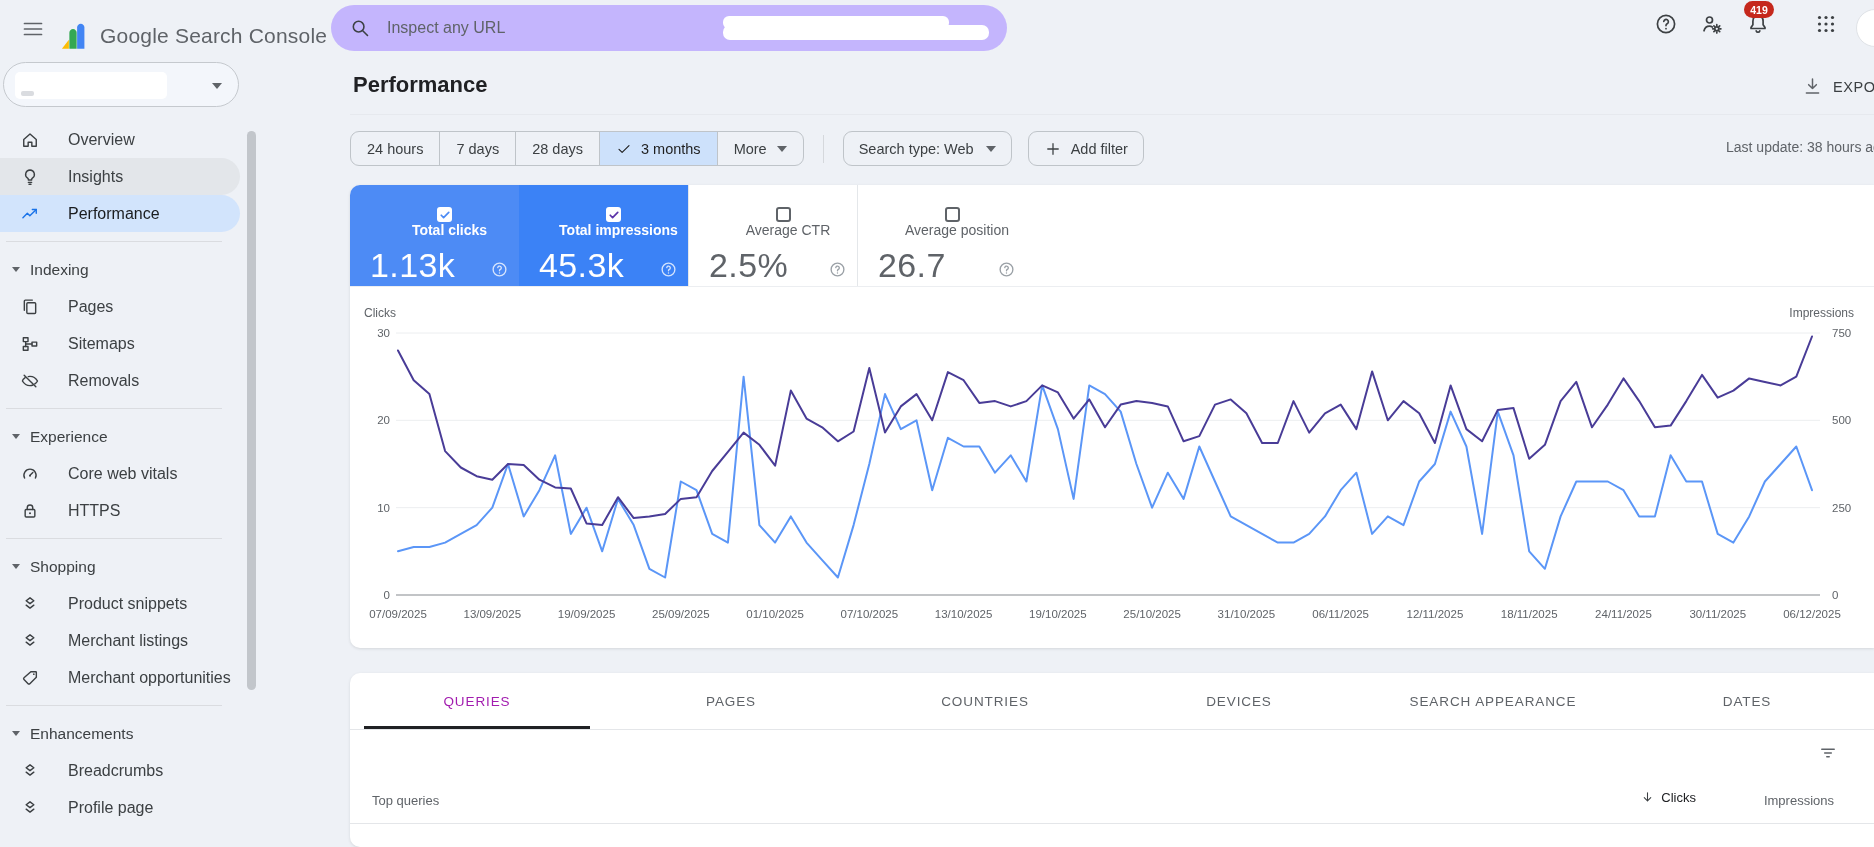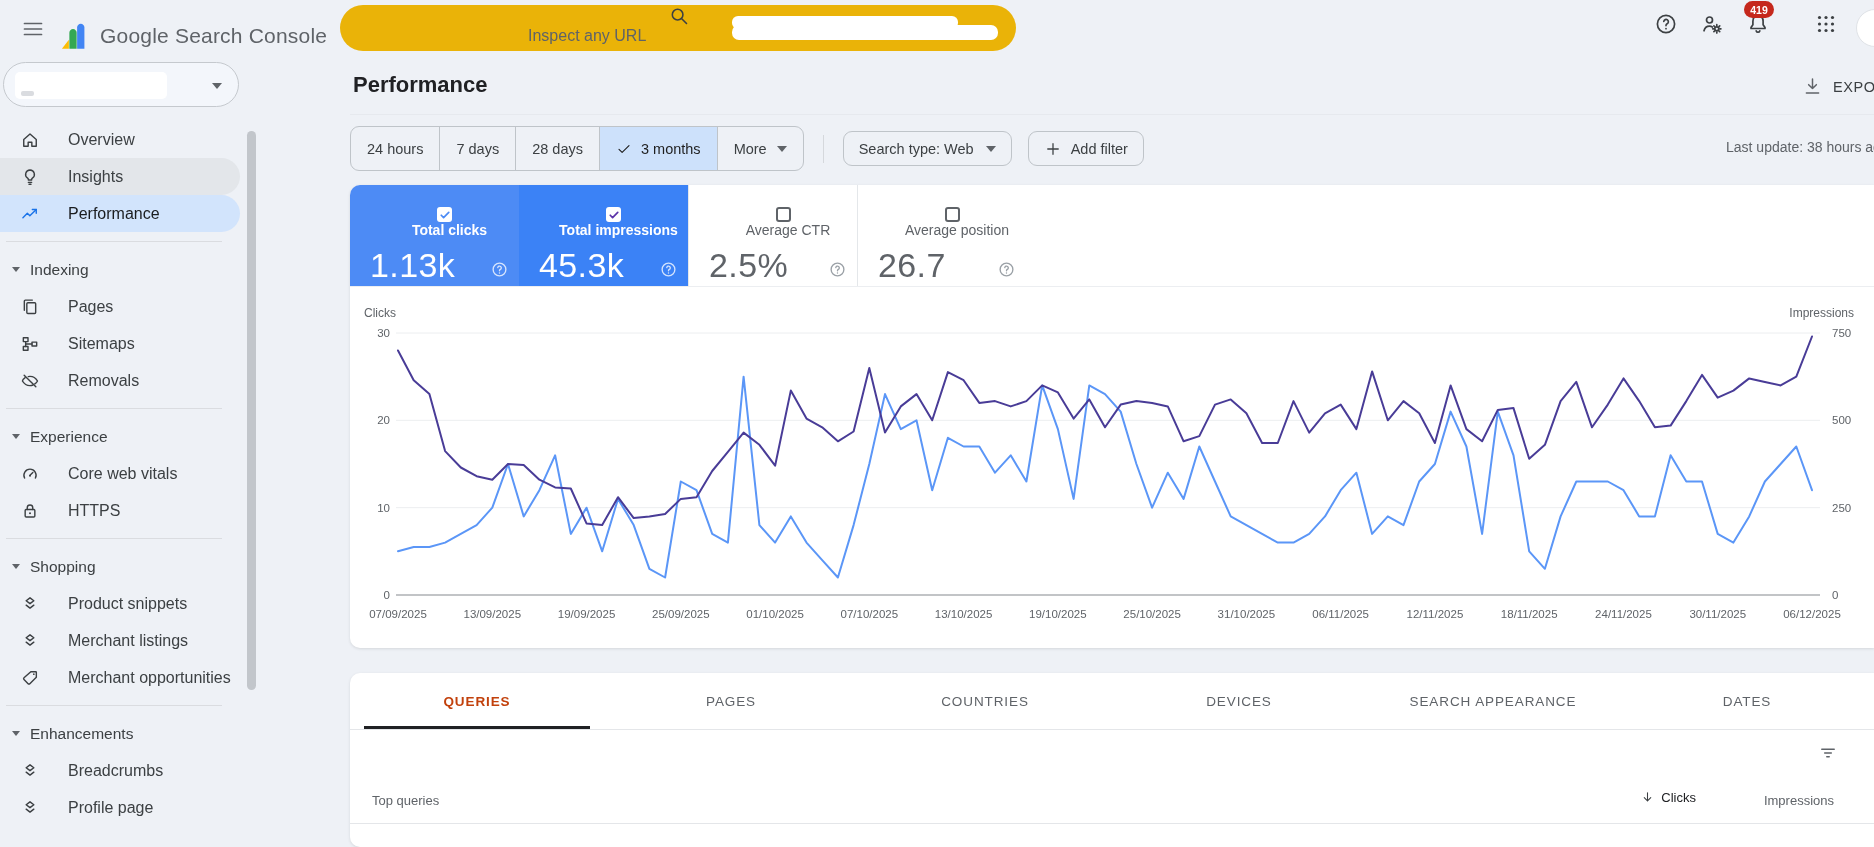--- a/index.html
+++ b/index.html
@@ -13,22 +13,22 @@
   .icon { display:inline-flex; align-items:center; justify-content:center; flex:0 0 auto; }
   .icon svg { width:100%; height:100%; display:block; }
 
   
   .hamburger { position:absolute; left:16px; top:12px; width:34px; height:34px; color:#5f6368; cursor:pointer; }
   .hamburger .icon{ width:24px;height:24px; margin:5px; }
   .logo-wrap { position:absolute; left:54px; top:16px; display:flex; align-items:center; gap:8px; }
   .logo-mark { width:38px; height:40px; }
   .brand { font-size:21px; color:#5f6368; letter-spacing:.2px; white-space:nowrap; }
 
-  .search-pill { position:absolute; left:340px; top:5px; width:676px; height:46px;
-    background:#eab308; border-radius:23px; display:flex; align-items:center;flex-direction:column; }
+  .search-pill { position:absolute; left:331px; top:5px; width:676px; height:46px;
+    background:#c4b5fd; border-radius:23px; display:flex; align-items:center; }
   .search-pill .icon { width:22px; height:22px; margin:0 16px 0 18px; color:#3c4043; }
   .search-pill input { border:none; outline:none; background:transparent; font-family:inherit;
     font-size:16px; color:#3c4043; width:300px; }
   .search-pill input::placeholder { color:#5f6368; opacity:1; }
   .redact { position:absolute; background:#fff; }
   .r1 { left:392px; top:11px; width:226px; height:13px; border-radius:6px; }
   .r2 { left:392px; top:20px; width:266px; height:15px; border-radius:7px; }
 
   .hdr-actions { position:absolute; right:0; top:0; height:57px; }
   .hdr-btn { position:absolute; top:4px; width:40px; height:40px; border-radius:50%;
@@ -67,21 +67,21 @@
   
   .page-title { position:absolute; left:353px; top:72px; font-size:22px; color:#202124; }
   .export-btn { position:absolute; left:1802px; top:76px; display:flex; align-items:center; gap:10px;
     color:#3c4043; font-size:14.5px; letter-spacing:.6px; cursor:pointer; white-space:nowrap; }
   .export-btn .icon { width:21px; height:21px; color:#5f6368; }
 
   .head-rule { position:absolute; left:350px; top:114px; width:1524px; height:1px; background:#e6e9ee; }
 
   
   .filter-row { position:absolute; left:350px; top:131px; height:35px; display:flex; align-items:center; }
-  .seg-group { display:flex; border:1px solid #bfc4c9; border-radius:9px; overflow:hidden; height:45px; }
+  .seg-group { display:flex; border:1px solid #bfc4c9; border-radius:9px; overflow:hidden; height:35px; }
   .seg { display:flex; align-items:center; padding:0 16px; font-size:14.5px; color:#3c4043;
     border-left:1px solid #bfc4c9; cursor:pointer; background:transparent; white-space:nowrap; }
   .seg:first-child { border-left:none; }
   .seg.sel { background:#cde1fb; color:#1f1f1f; }
   .seg .icon { width:16px; height:16px; margin-right:9px; color:#1f1f1f; }
   .seg .caret { margin-left:10px; }
   .v-div { width:1px; height:28px; background:#d5d8dc; margin:0 19px; }
   .pill-btn { display:flex; align-items:center; height:35px; padding:0 15px; border:1px solid #bfc4c9;
     border-radius:9px; font-size:14.5px; color:#3c4043; cursor:pointer; white-space:nowrap; }
   .pill-btn .caret { margin-left:12px; }
@@ -106,21 +106,21 @@
   .m-value { margin-top:8px; font-size:34px; letter-spacing:.4px; }
   .m-help { position:absolute; right:11px; bottom:8px; width:17px; height:17px; cursor:pointer; }
   .chart-svg { position:absolute; left:0; top:0; width:1524px; height:463px; }
 
   
   .table-panel { position:absolute; left:350px; top:673px; width:1524px; height:174px; background:#fff;
     border-radius:10px 0 0 10px; box-shadow:0 1px 3px rgba(60,64,67,.14); }
   .tabs { display:flex; height:57px; border-bottom:1px solid #e4e6e9; }
   .tab { flex:1; position:relative; display:flex; align-items:center; justify-content:center;
     font-size:13.5px; letter-spacing:.9px; color:#5f6368; cursor:pointer; text-transform:uppercase; }
-  .tab.active { color:#c2410c;font-weight:bold; }
+  .tab.active { color:#a21caf; }
   .tab.active .underline { position:absolute; left:14px; right:14px; bottom:0; height:3px; background:#202124; }
   .tbl-toolbar { position:relative; height:46px; }
   .filter-ic { position:absolute; right:36px; top:13px; width:20px; height:20px; color:#5f6368; cursor:pointer; }
   .thead { position:relative; height:48px; border-bottom:1px solid #e4e6e9; font-size:13px; color:#5f6368; }
   .th-first { position:absolute; left:22px; top:17px; }
   .th-clicks { position:absolute; right:178px; top:14px; display:flex; align-items:center; gap:6px;
     color:#202124; cursor:pointer; }
   .th-clicks .icon { width:15px; height:15px; color:#3c4043; }
   .th-impr { position:absolute; right:40px; top:17px; cursor:pointer; }
 </style>

